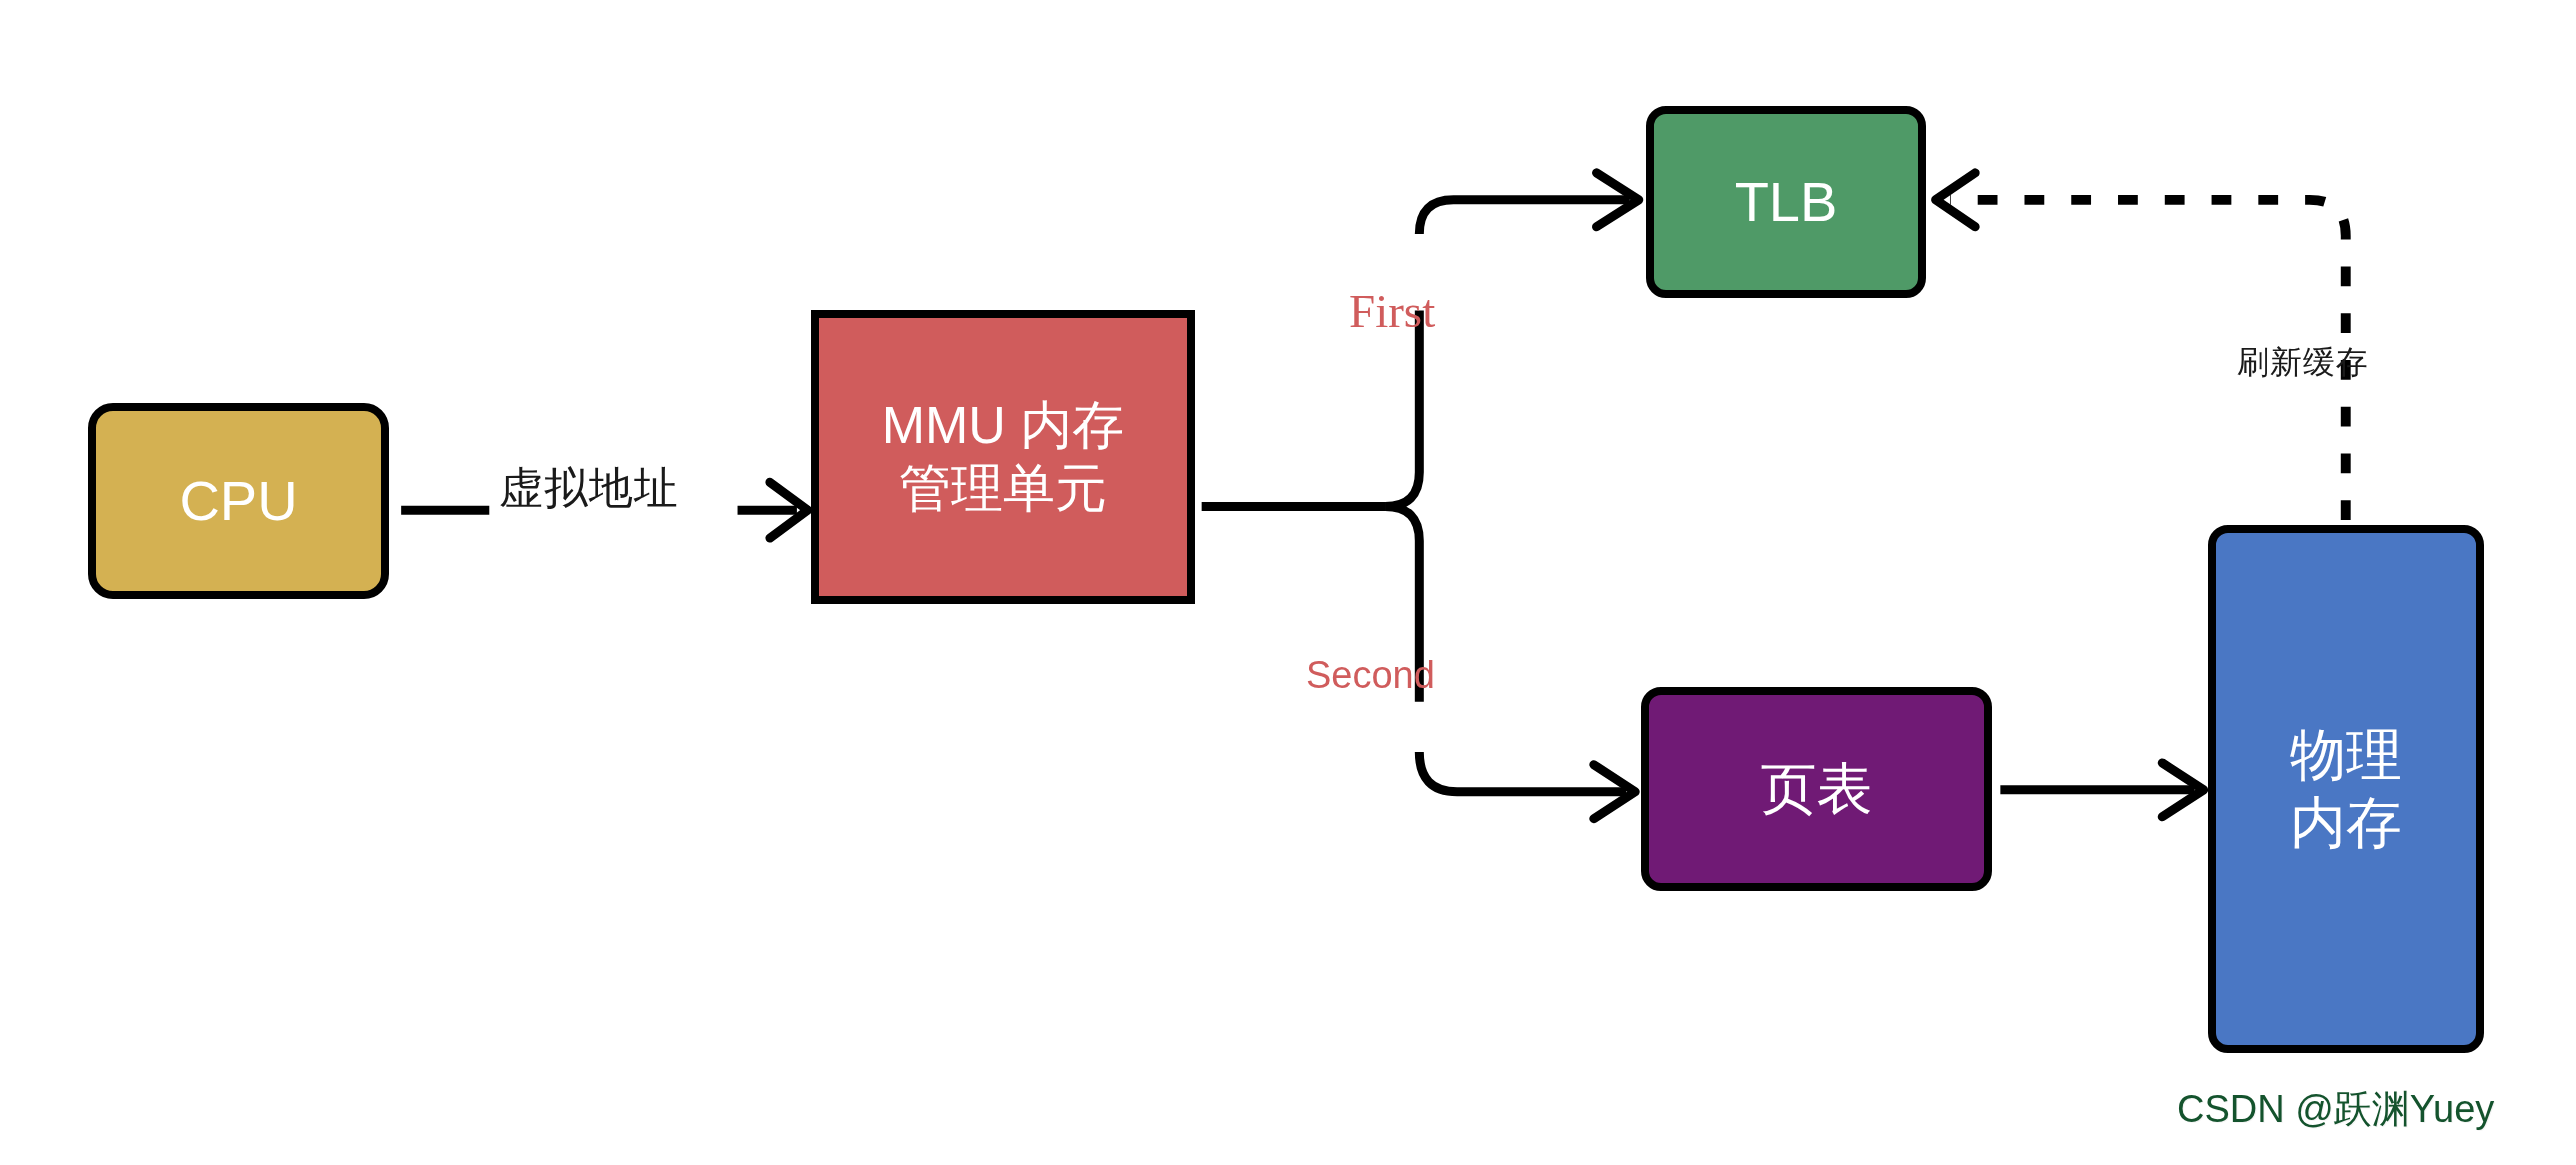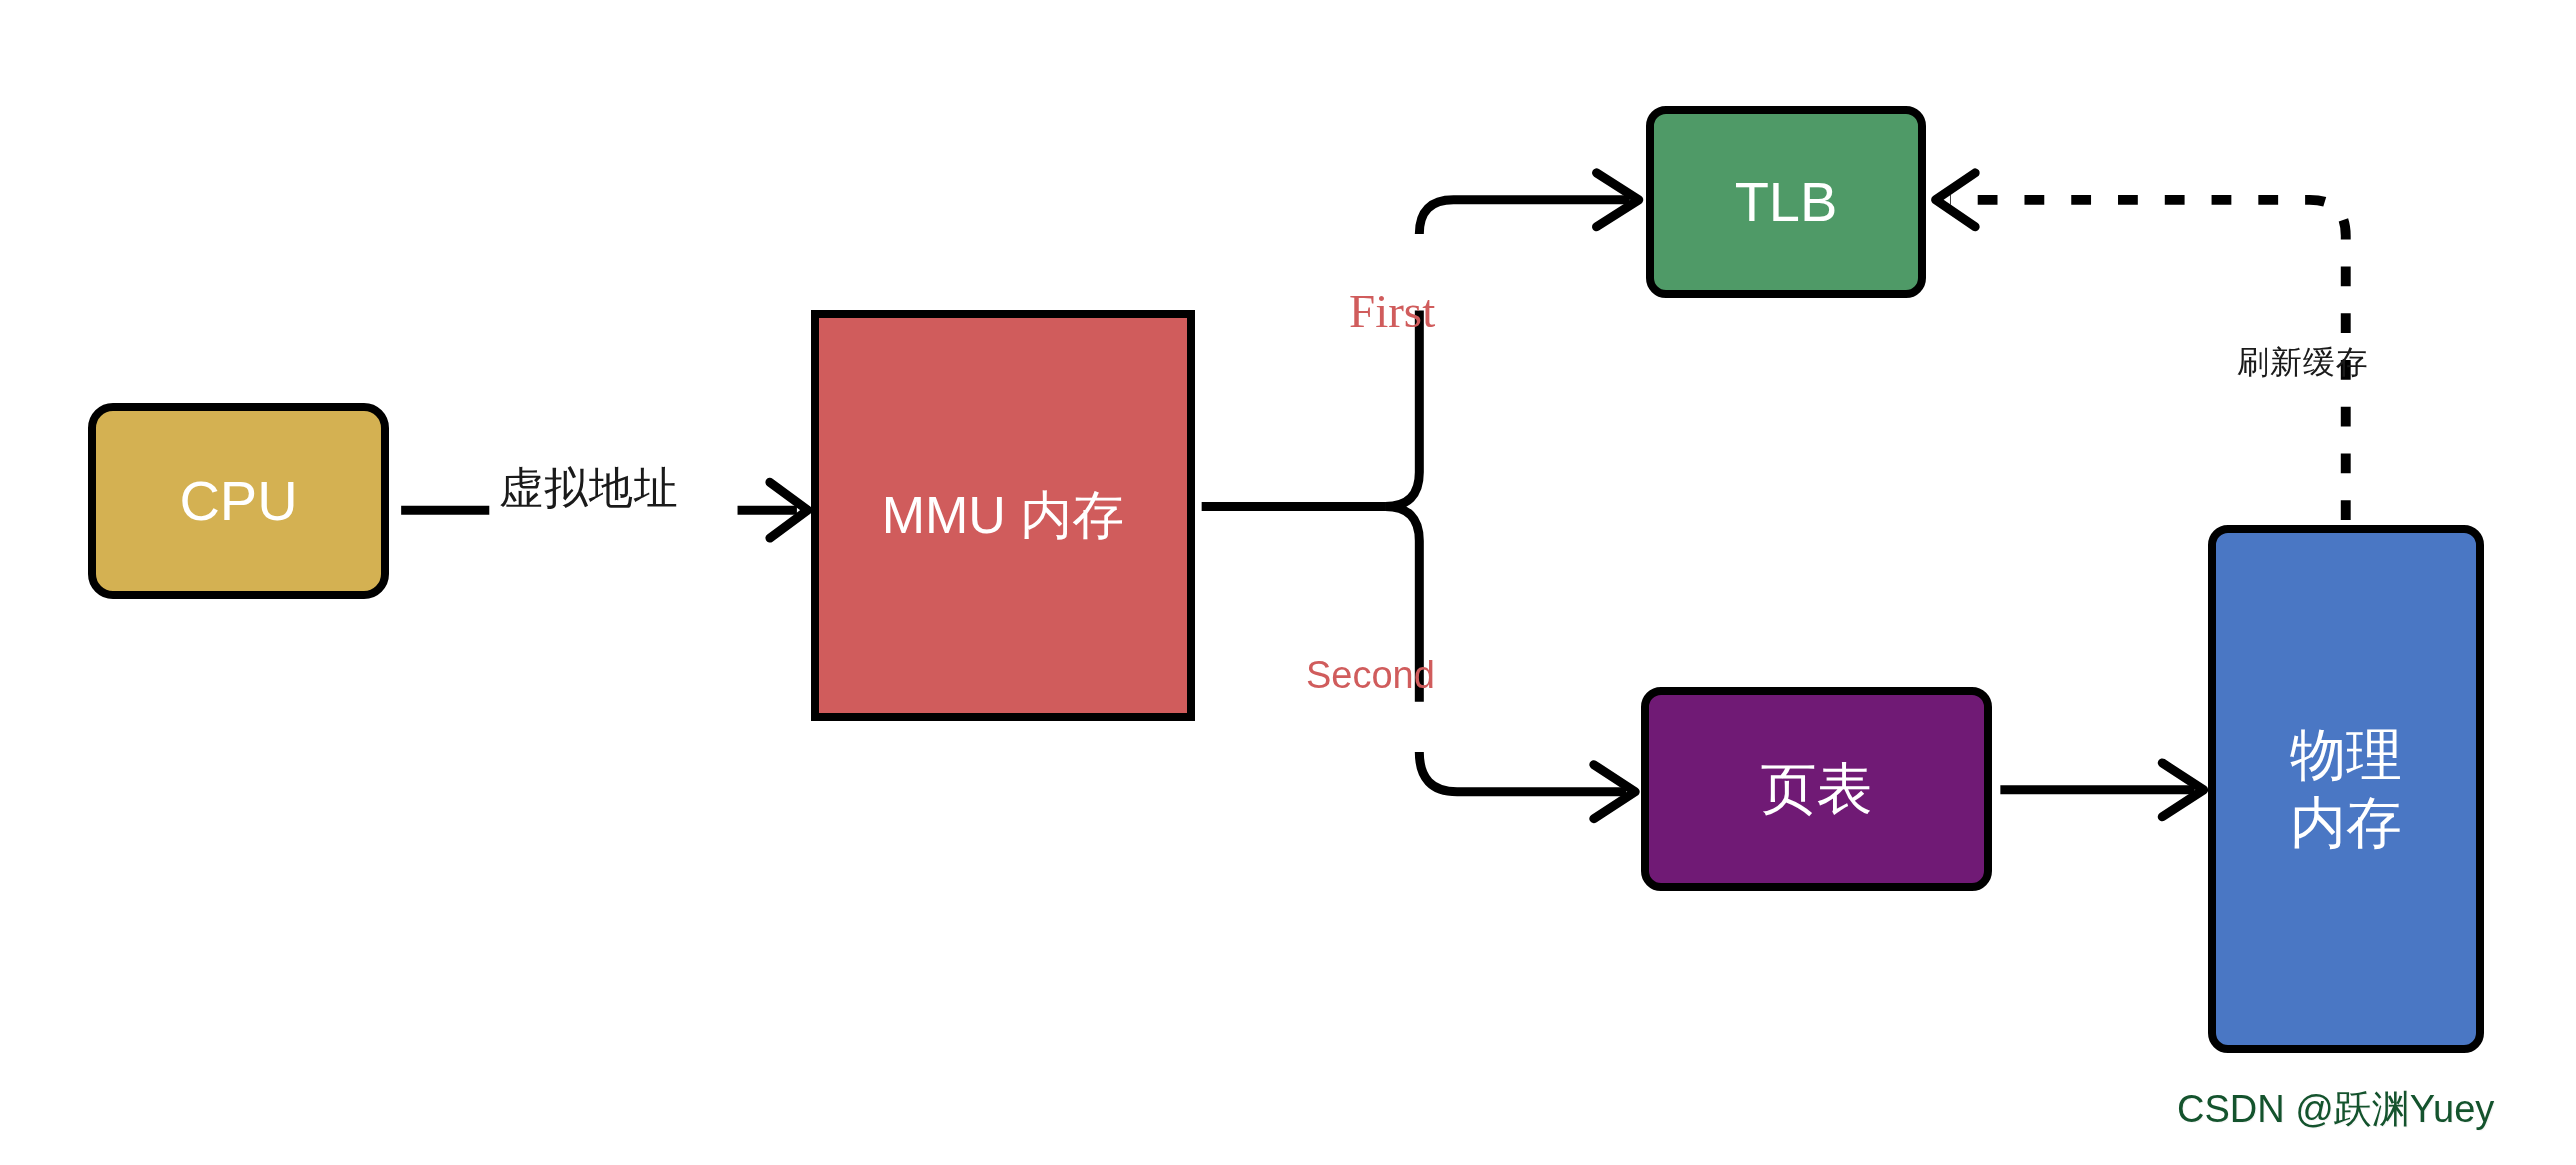--- a/index.html
+++ b/index.html
@@ -40,21 +40,21 @@
   }
   .node .ln { display: block; text-align: center; }
 
   .node-cpu {
     left: 88px;  top: 403px;  width: 301px;  height: 196px;
     background: #d4b152;
     border-radius: 25px;
     font-size: 56px;
   }
   .node-mmu {
-    left: 811px; top: 310px;  width: 384px;  height: 411px;
+    left: 811px; top: 310px;  width: 384px;  height: 294px;
     background: #d05c5c;
     border-radius: 0px;
     font-size: 52px;
   }
   .node-tlb {
     left: 1646px; top: 106px; width: 280px;  height: 192px;
     background: #4f9a67;
     border-radius: 20px;
     font-size: 56px;
   }
@@ -150,20 +150,21 @@
       <path d="M 2196 192 L 2152 222 L 2196 252" stroke="#000000" stroke-width="10" fill="none" stroke-linecap="round" stroke-linejoin="round"></path>
     </g>
   </svg>
 
   <div class="node node-cpu">
     <span class="ln">CPU</span>
   </div>
 
   <div class="node node-mmu">
     <span class="ln">MMU 内存</span>
+    <span class="ln">管理单元</span>
   </div>
 
   <div class="node node-tlb">
     <span class="ln">TLB</span>
   </div>
 
   <div class="node node-pagetable">
     <span class="ln">页表</span>
   </div>
 

